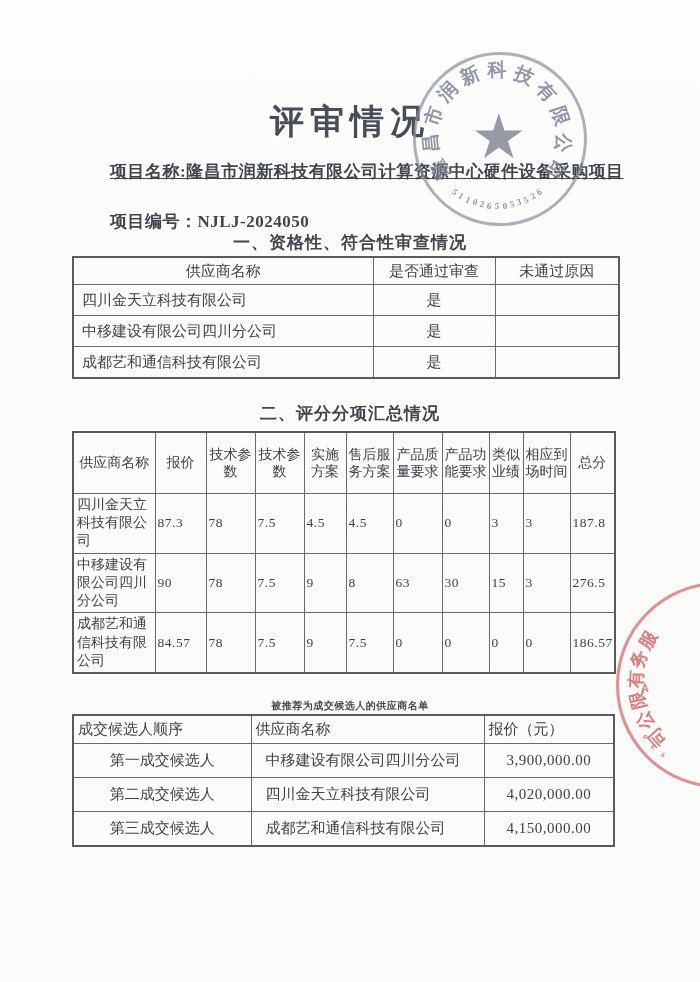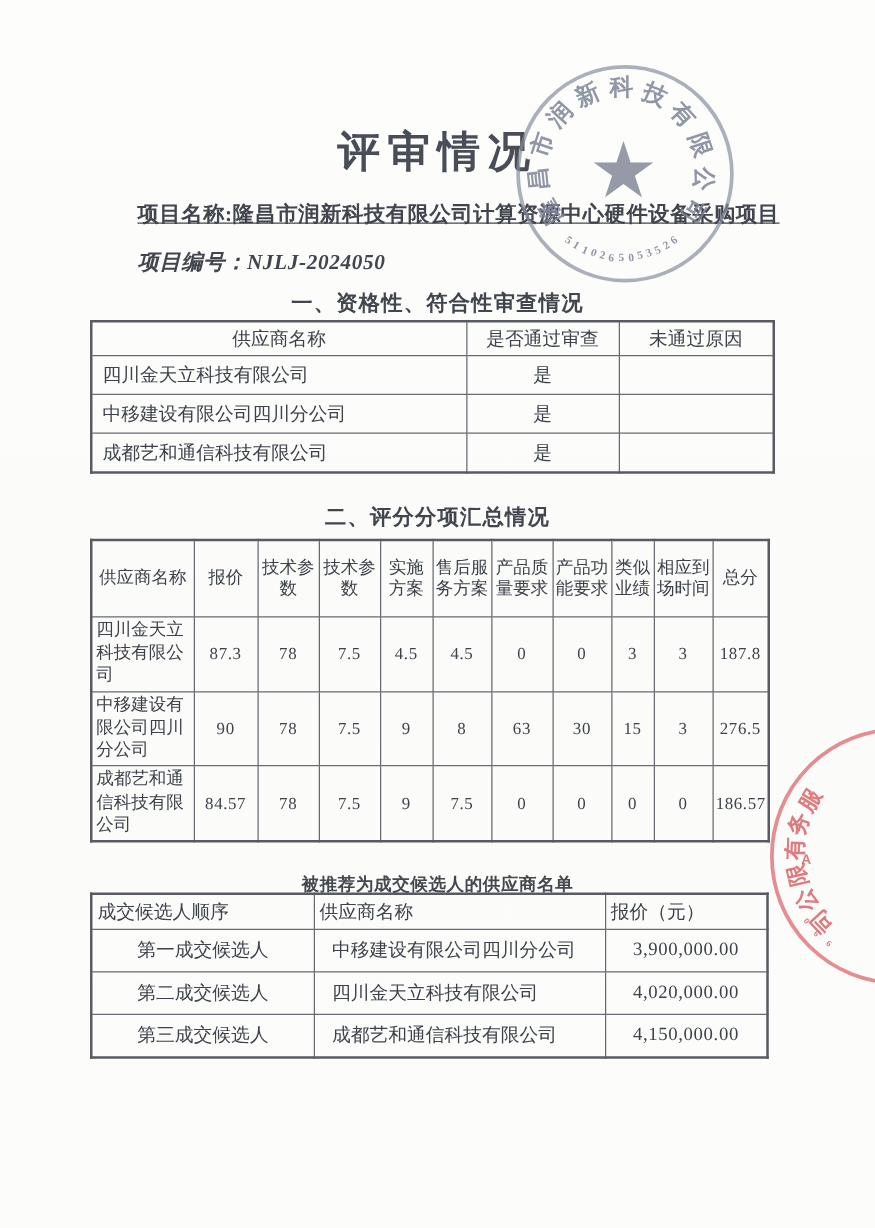--- a/index.html
+++ b/index.html
@@ -16,50 +16,50 @@
   .doc-title{
     position:absolute;top:99px;left:0;width:700px;
     text-align:center;font-size:34px;font-weight:bold;
     letter-spacing:6px;color:#484d58;
   }
   .meta-line{
     position:absolute;left:110px;font-size:17px;font-weight:bold;color:#41454e;
     letter-spacing:0.5px;white-space:nowrap;
   }
   .meta-name{top:160px;text-decoration:underline;}
-  .meta-no{top:198px;font-style:italic;}
+  .meta-no{top:210px;}
   .section-title{
     position:absolute;left:0;width:700px;text-align:center;
     font-size:17px;font-weight:bold;color:#41454e;letter-spacing:1px;
   }
   .sec1{top:231px;}
   .sec2{top:402px;}
   .sec3{top:675px;}
   .section-subtitle{
     position:absolute;left:0;width:700px;text-align:center;
-    font-size:14px;font-weight:bold;color:#44484f;top:699px;letter-spacing:0.5px;
+    font-size:10px;font-weight:bold;color:#44484f;top:699px;letter-spacing:0.5px;
   }
   table{
     position:absolute;border-collapse:collapse;table-layout:fixed;
     font-size:15px;color:#3d424a;
   }
   td,th{
     border:1px solid #676b71;
     padding:1px 4px;overflow:hidden;
     font-weight:normal;vertical-align:middle;
   }
   table{border:2px solid #585c62;}
   .t1{left:72px;top:256px;width:546px;}
   .t1 th{height:24px;text-align:center;}
   .t1 td{height:28px;}
   .t1 td.supplier{text-align:left;padding-left:8px;}
   .t1 td.passed{text-align:center;}
   .t2{left:72px;top:431px;width:542px;font-size:13.5px;}
   .t2 th{height:58px;text-align:center;font-size:14px;line-height:1.25;padding:1px 2px;}
-  .t2 td{text-align:center;padding:1px 2px;}
+  .t2 td{padding:1px 2px;}
   .t2 td.supplier{text-align:left;padding:2px 3px;font-size:14px;line-height:1.3;}
   .t2 tr.r1 td{height:44px;}
   .t2 tr.r2 td{height:53px;}
   .t2 tr.r3 td{height:55px;}
   .t3{left:72px;top:714px;width:541px;}
   .t3 th{height:25px;text-align:left;}
   .t3 td{height:31px;text-align:center;}
   .t3 td.supplier{text-align:left;padding-left:14px;}
   .num{font-family:"Liberation Serif","DejaVu Serif",serif;letter-spacing:0.5px;}
   

